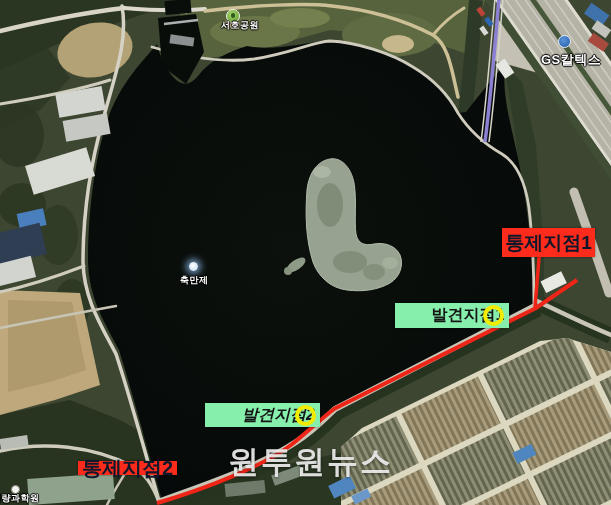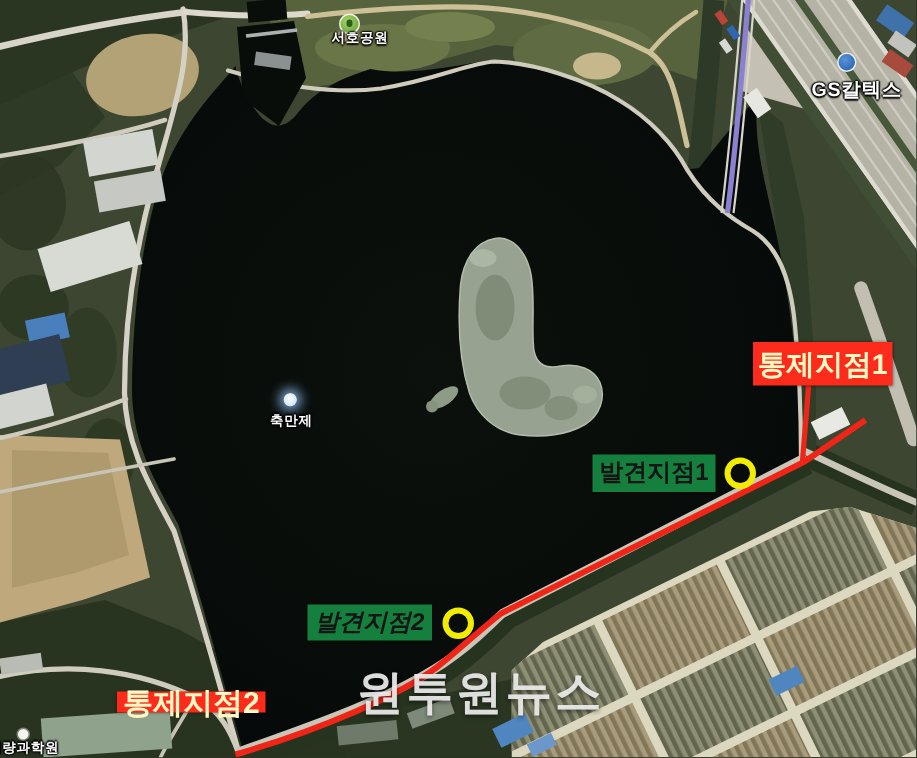--- a/index.html
+++ b/index.html
@@ -17,28 +17,29 @@
     letter-spacing:.5px;
   }
   .marker{position:absolute;border-radius:50%;box-sizing:border-box;}
   .marker-park{width:14px;height:14px;background:radial-gradient(circle at 40% 35%,#a6d36a,#5f9c33);border:1.5px solid #eef3e4;}
   .marker-park::after{content:"";position:absolute;left:4px;top:3px;width:4px;height:5px;background:#2f5d1a;border-radius:2px;}
   .marker-gs{width:13px;height:13px;background:radial-gradient(circle at 40% 35%,#5b93d6,#1f5ca8);border:1.5px solid #e9eef6;}
   .marker-lake{width:9px;height:9px;background:radial-gradient(circle at 45% 40%,#ffffff,#bcd9f2);box-shadow:0 0 7px 3px rgba(150,200,255,.75);}
   .marker-inst{width:9px;height:9px;background:#f4f4ee;border:1.5px solid #82827a;}
   
   .control-box{
-    position:absolute;background:#fc2b1b;color:#fef9c3;font-weight:bold;
+    position:absolute;background:#fc2b1b;color:#0f172a;font-weight:bold;
     display:flex;align-items:center;justify-content:center;white-space:nowrap;
     box-shadow:0 0 2px rgba(0,0,0,.5);
   }
   .discovery-box{
-    position:absolute;background:#15803d;color:#151515;font-weight:bold;font-size:16px;
+    position:absolute;background:#86efac;color:#151515;font-weight:bold;font-size:16px;
     display:flex;align-items:center;justify-content:center;white-space:nowrap;
     box-shadow:0 0 2px rgba(0,0,0,.45);
+    padding-left:32px;
   }
   .discovery-ring{
     position:absolute;width:13px;height:13px;border:4px solid #f2ec00;border-radius:50%;
     background:transparent;
   }
   .watermark{
     position:absolute;color:rgba(238,238,238,.92);font-size:31px;font-weight:800;
     letter-spacing:2px;white-space:nowrap;text-shadow:0 1px 3px rgba(0,0,0,.45);
   }
 </style>
@@ -236,15 +237,15 @@
 <div class="control-box" style="left:502px;top:228px;width:93px;height:29px;font-size:19px;">통제지점1</div>
 
 <div class="control-box" style="left:78px;top:461px;width:99px;height:14px;font-size:20px;">통제지점2</div>
 
 <div class="discovery-box" style="left:395px;top:303px;width:82px;height:25px;">발견지점1</div>
 <span class="discovery-ring" style="left:483px;top:305px;"></span>
 
 <div class="discovery-box" style="left:205px;top:403px;width:83px;height:24px;font-style:italic;">발견지점2</div>
 <span class="discovery-ring" style="left:295px;top:405px;"></span>
 
-<div class="watermark" style="left:238px;top:441px;">원투원뉴스</div>
+<div class="watermark" style="left:228px;top:441px;">원투원뉴스</div>
 
 </div>
 
 </body></html>

